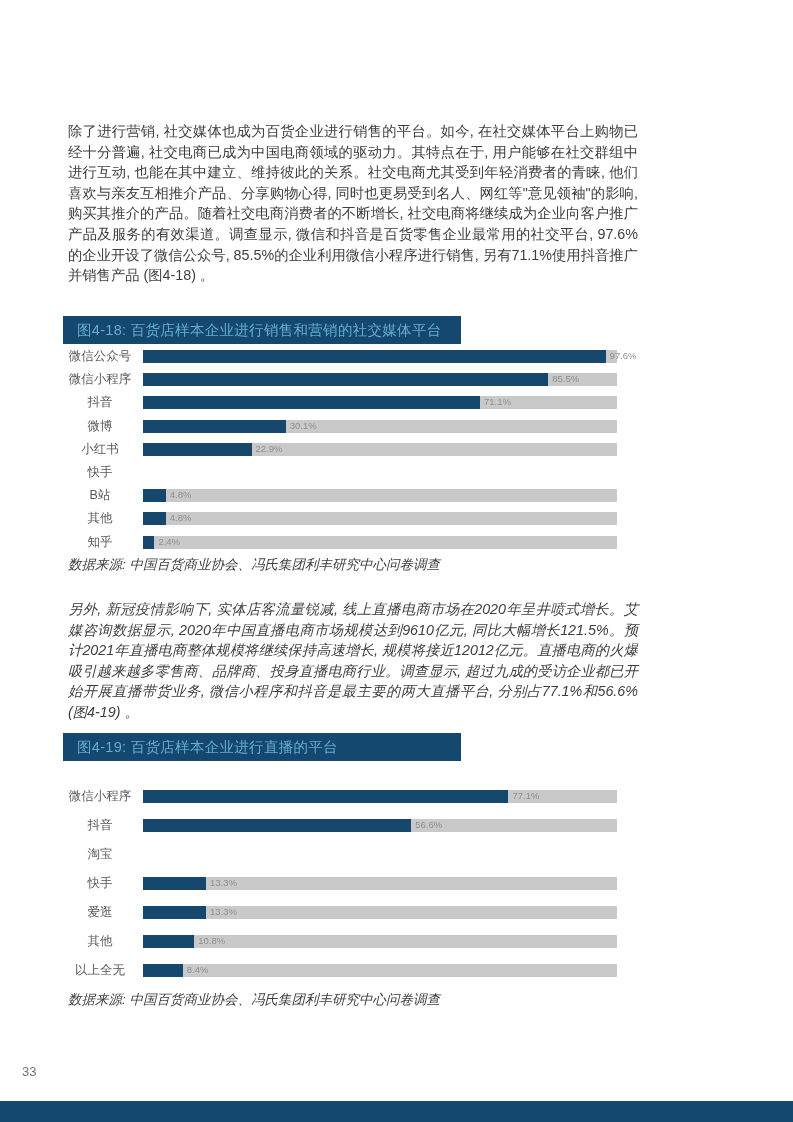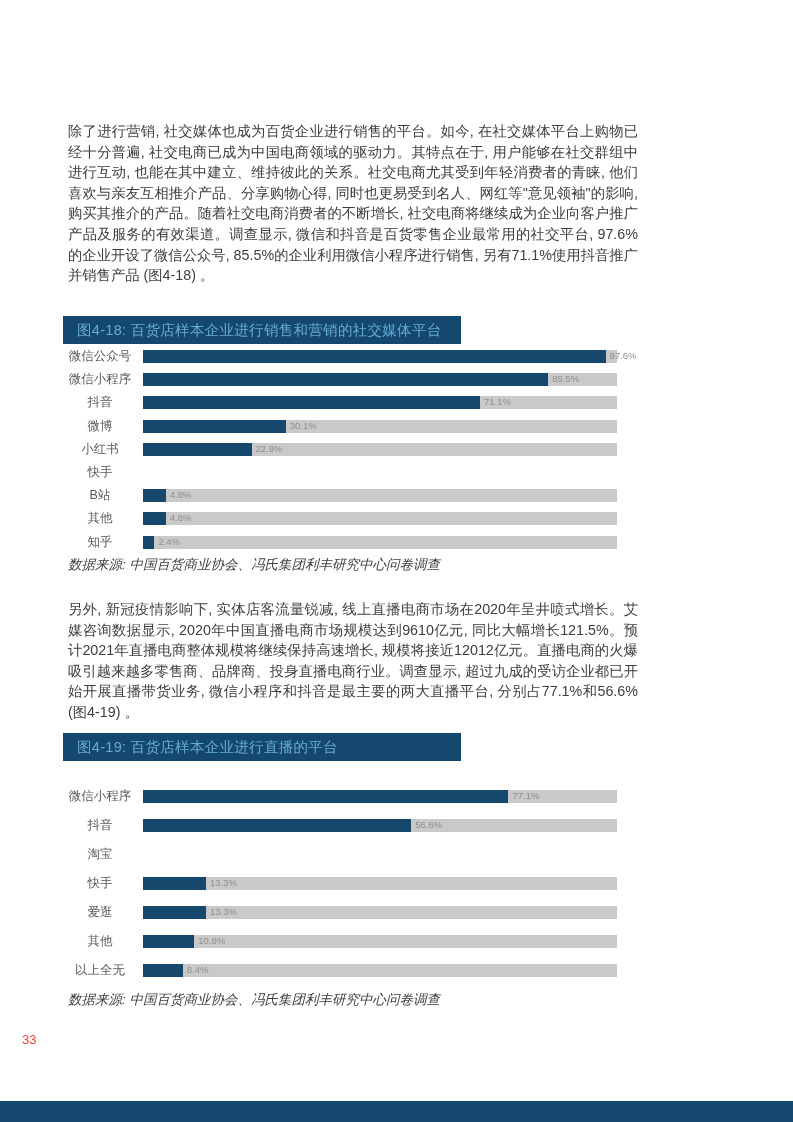--- a/index.html
+++ b/index.html
@@ -13,21 +13,21 @@
   .para {
     position:absolute;
     left:68px;
     width:570px;
     font-size:14.3px;
     line-height:20.6px;
     color:#3e3e3e;
     text-align:justify;
   }
   #para1 { top:121px; }
-  #para2 { top:599px; }
+  #para2 { top:599px;font-style:italic; }
   .banner {
     position:absolute;
     left:63px;
     width:398px;
     height:28px;
     background:#15486e;
     color:#66abd4;
     font-size:14.5px;
     line-height:28px;
     padding-left:14px;
@@ -73,23 +73,23 @@
     font-style:italic;
     font-size:13.5px;
     color:#3e3e3e;
     white-space:nowrap;
   }
   #source1 { top:556px; }
   #source2 { top:991px; }
   #pagenum {
     position:absolute;
     left:22px;
-    top:1032px;
+    top:1064px;
     font-size:13px;
-    color:#ef4444;
+    color:#737373;
     text-align:center;
   }
   #footerbar {
     position:absolute;
     left:0;
     bottom:0;
     width:793px;
     height:21px;
     background:#15486e;
   }

